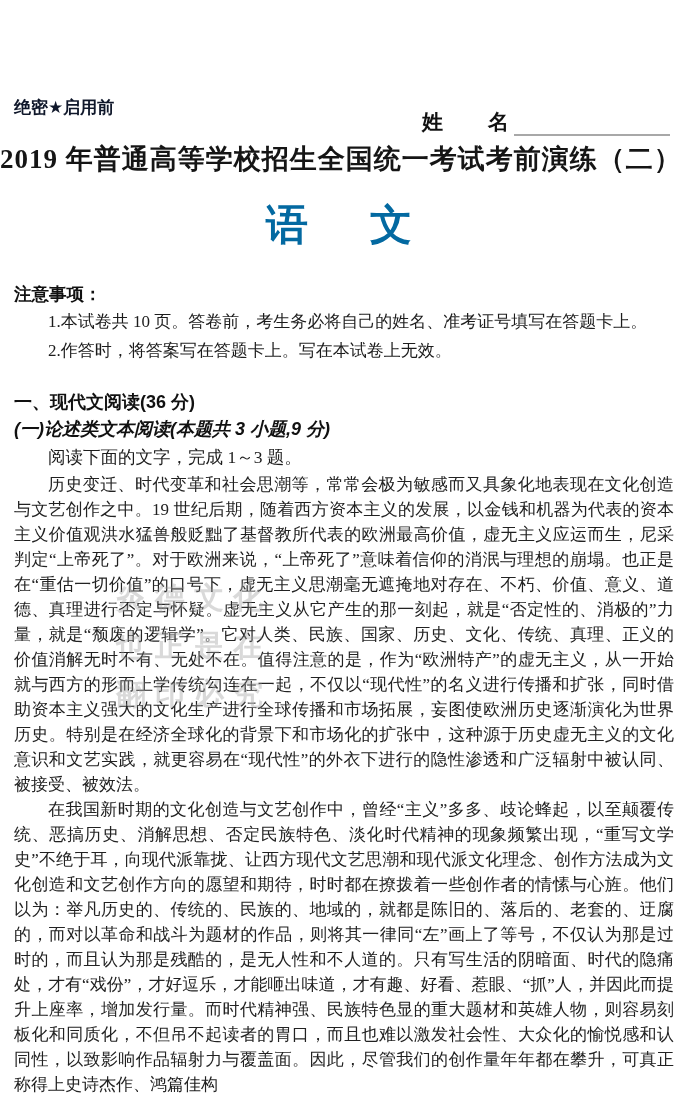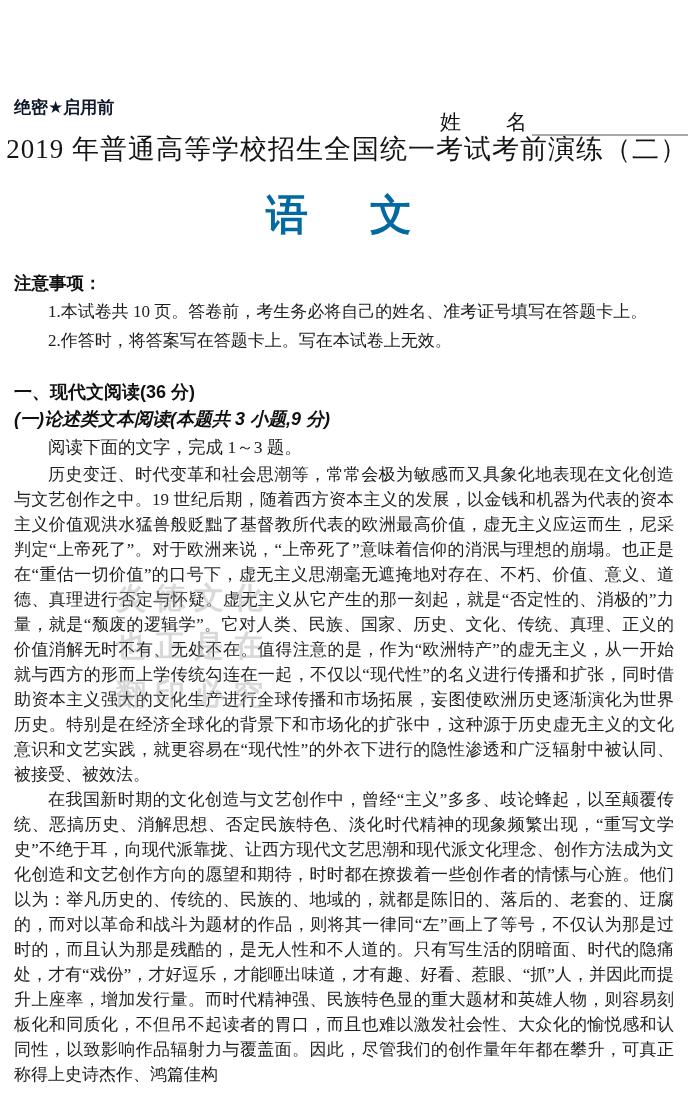--- a/index.html
+++ b/index.html
@@ -7,49 +7,49 @@
   body { width: 688px; height: 1105px; overflow: hidden; }
   .page {
     position: relative;
     width: 688px; height: 1105px;
     background: #ffffff;
     color: #1a1a1a;
     font-family: "Liberation Serif", "DejaVu Serif", serif;
   }
 
   
-  .header-fields { position: absolute; top: 12px; right: 0; text-align: left; }
+  .header-fields { position: absolute; top: 12px; right: 18px; text-align: left; font-weight: bold; }
   .field-row { margin-bottom: 16px; white-space: nowrap; }
   .field-label { font-size: 21px; letter-spacing: 1px; color: #111; vertical-align: bottom; }
   .underline { display: inline-block; vertical-align: bottom; margin-left: 4px; }
   .underline.light { width: 156px; border-bottom: 2px solid #a8a8a8; height: 22px; }
   .underline.dark  { width: 162px; border-bottom: 1.5px solid #5e5e5e; height: 22px; }
 
   .classification {
     margin: 96px 0 0 14px;
     font-family: "Liberation Sans", "DejaVu Sans", sans-serif;
     font-weight: bold; font-size: 17px; color: #0f172a;
   }
 
   .exam-title {
-    margin-top: 12px; text-align: right;
-    font-size: 27px; font-weight: normal; letter-spacing: 1px; color: #151515;
+    margin-top: 22px; text-align: left;
+    font-size: 27px; font-weight: bold; letter-spacing: 1px; color: #151515;
     line-height: 36px;
   }
 
   .subject-title {
     margin-top: 22px; text-align: center;
     font-family: "Liberation Sans", "DejaVu Sans", sans-serif;
     font-size: 42px; font-weight: bold; letter-spacing: 10px; color: #0369a1;
     line-height: 52px;
   }
 
   .notice { margin: 30px 14px 0 14px; }
   .notice-title {
-    font-family: Liberation Mono, monospace;
+    font-family: Liberation Serif, serif;
     font-weight: bold; font-size: 17.5px; line-height: 26px; color: #111; margin-top: 24px;
   }
   .notice-item { font-size: 17px; line-height: 29px; padding-left: 34px; color: #1c1c1c; }
 
   .section-heading {
     margin: 24px 14px 0 14px;
     font-family: "Liberation Sans", "DejaVu Sans", sans-serif;
     font-weight: bold; font-size: 18px; line-height: 27px; color: #111;
   }
   .subsection-heading {

